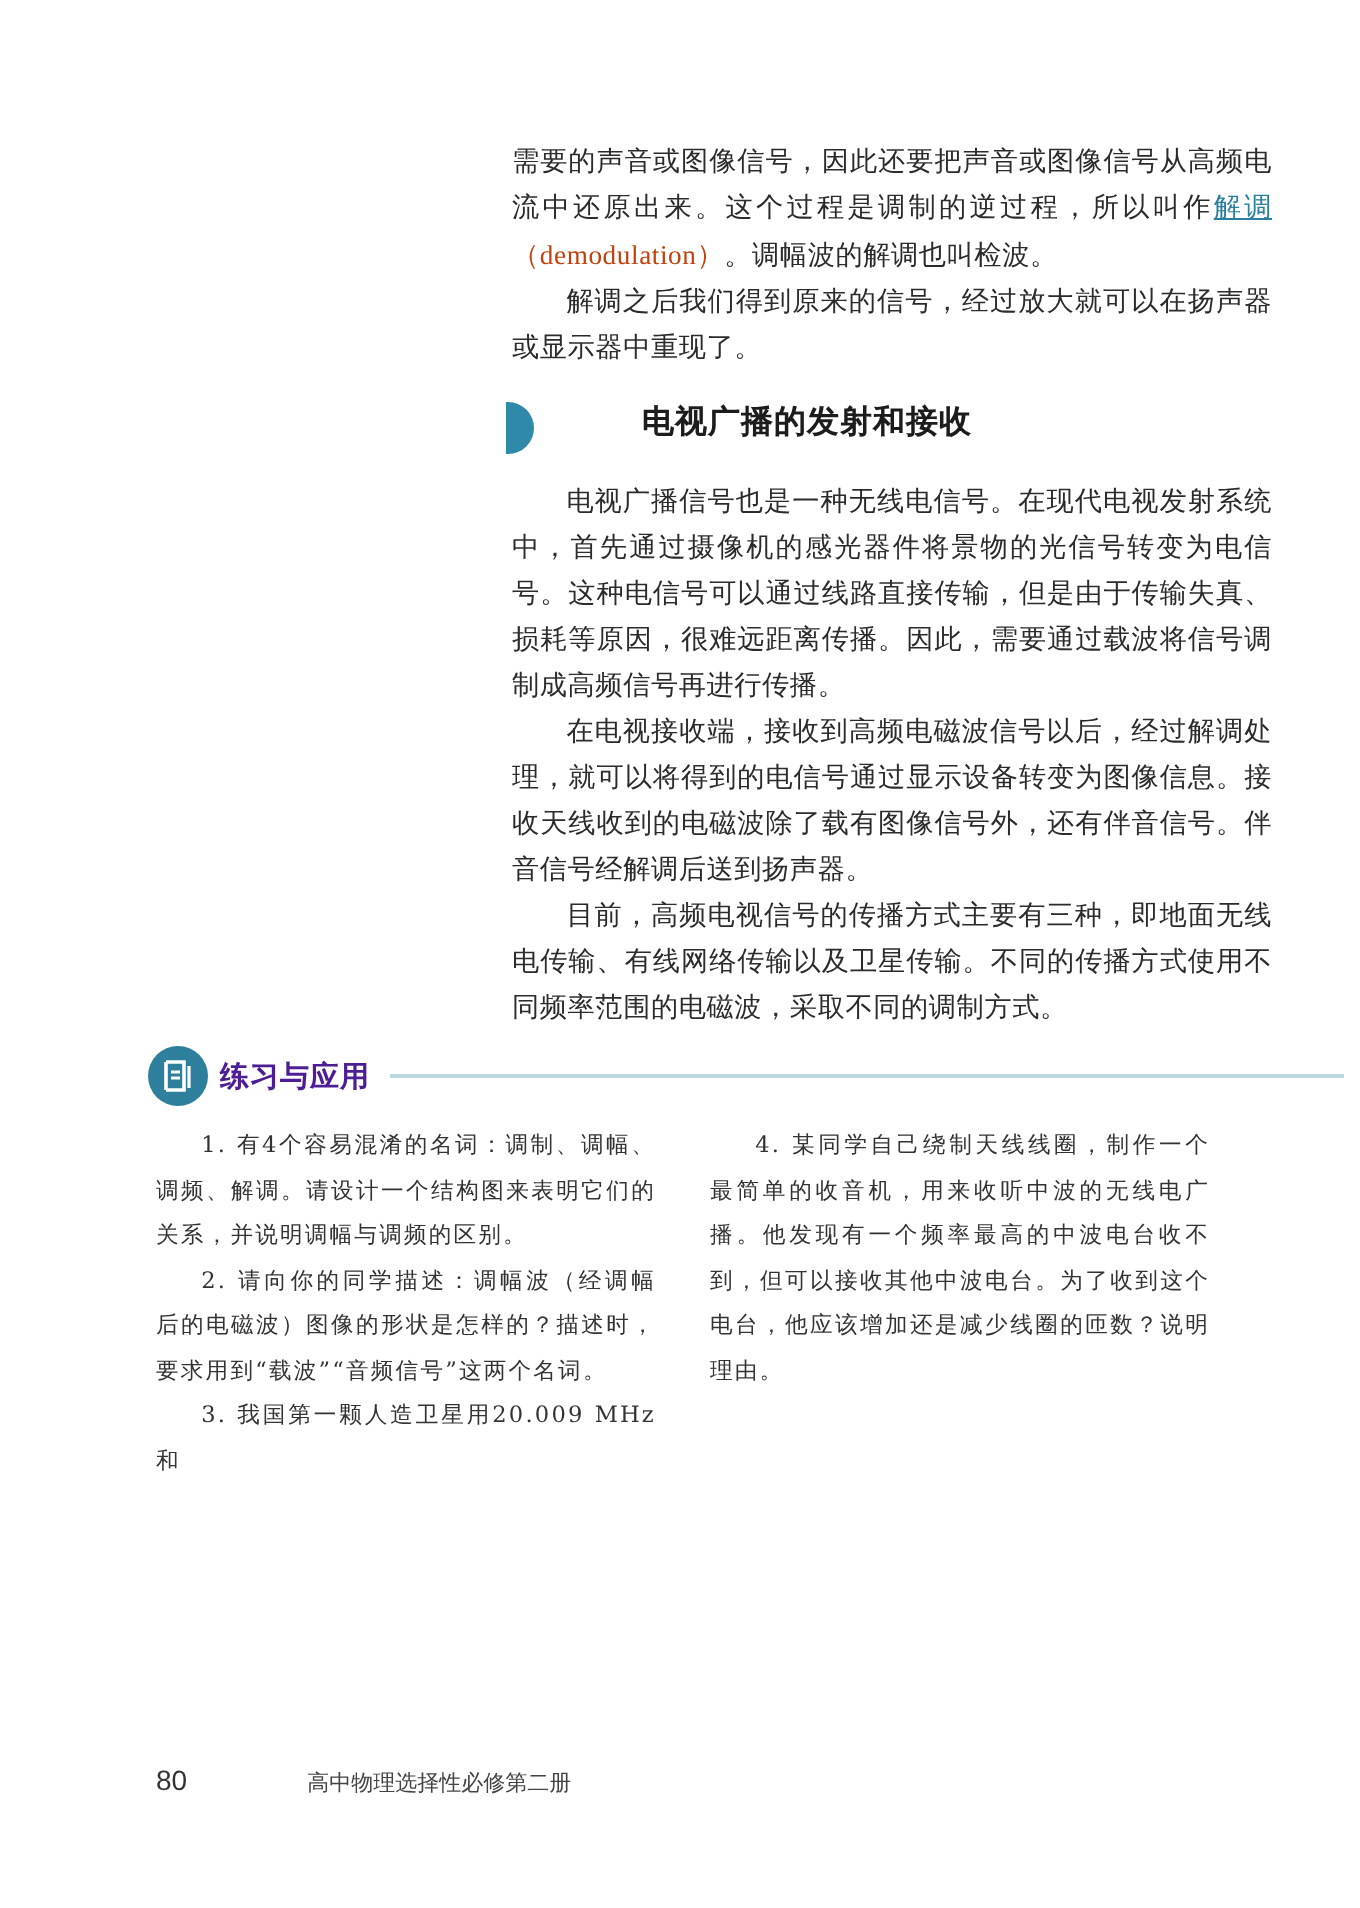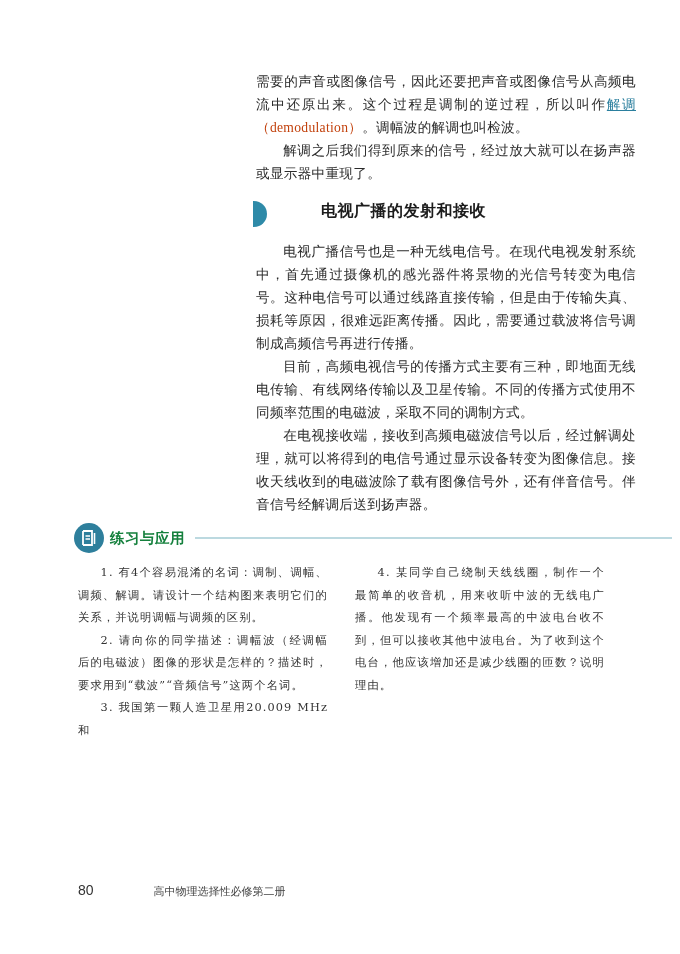--- a/index.html
+++ b/index.html
@@ -33,21 +33,21 @@
   .exercise-head {
     position: absolute; left: 74px; top: 521px; width: 600px; height: 34px;
     display: flex; align-items: center;
   }
   .ex-icon {
     width: 30px; height: 30px; border-radius: 50%; background: #2e7f9c;
     display: flex; align-items: center; justify-content: center; margin-right: 6px;
   }
   .ex-title {
     font-family: "DejaVu Sans", "Liberation Sans", sans-serif;
-    font-size: 14.5px; font-weight: bold; color: #15803d; margin-right: 10px;
+    font-size: 14.5px; font-weight: bold; color: #4c1d95; margin-right: 10px;
     letter-spacing: 0.5px;
   }
   .ex-line { flex: 1; height: 2px; background: #bcd9e0; margin-right: 2px; }
 
   .ex-col {
     position: absolute; top: 562px; width: 250px;
     font-size: 11.3px; line-height: 22.5px; letter-spacing: 1.1px; color: #333;
   }
   .ex-col p { margin: 0; text-align: justify; }
   .ex-left { left: 78px; }
@@ -69,22 +69,22 @@
   <p class="indent">解调之后我们得到原来的信号，经过放大就可以在扬声器或显示器中重现了。</p>
 </div>
 
 <div class="section-head">
   <div class="section-marker"></div>
   <div class="section-title">电视广播的发射和接收</div>
 </div>
 
 <div class="main-col body2">
   <p class="indent">电视广播信号也是一种无线电信号。在现代电视发射系统中，首先通过摄像机的感光器件将景物的光信号转变为电信号。这种电信号可以通过线路直接传输，但是由于传输失真、损耗等原因，很难远距离传播。因此，需要通过载波将信号调制成高频信号再进行传播。</p>
+  <p class="indent">在电视接收端，接收到高频电磁波信号以后，经过解调处理，就可以将得到的电信号通过显示设备转变为图像信息。接收天线收到的电磁波除了载有图像信号外，还有伴音信号。伴音信号经解调后送到扬声器。</p>
   <p class="indent">目前，高频电视信号的传播方式主要有三种，即地面无线电传输、有线网络传输以及卫星传输。不同的传播方式使用不同频率范围的电磁波，采取不同的调制方式。</p>
-  <p class="indent">在电视接收端，接收到高频电磁波信号以后，经过解调处理，就可以将得到的电信号通过显示设备转变为图像信息。接收天线收到的电磁波除了载有图像信号外，还有伴音信号。伴音信号经解调后送到扬声器。</p>
 </div>
 
 <div class="exercise-head">
   <div class="ex-icon">
     <svg width="20" height="20" viewBox="0 0 20 20">
       <path d="M4 3 L4 17 M4 3 L13 3 L13 17 L4 17" stroke="#fff" stroke-width="1.8" fill="none"></path>
       <path d="M6.5 8 L11 8 M6.5 11 L11 11" stroke="#fff" stroke-width="1.5"></path>
       <path d="M15.5 5 L15.5 16" stroke="#fff" stroke-width="1.6"></path>
     </svg>
   </div>

